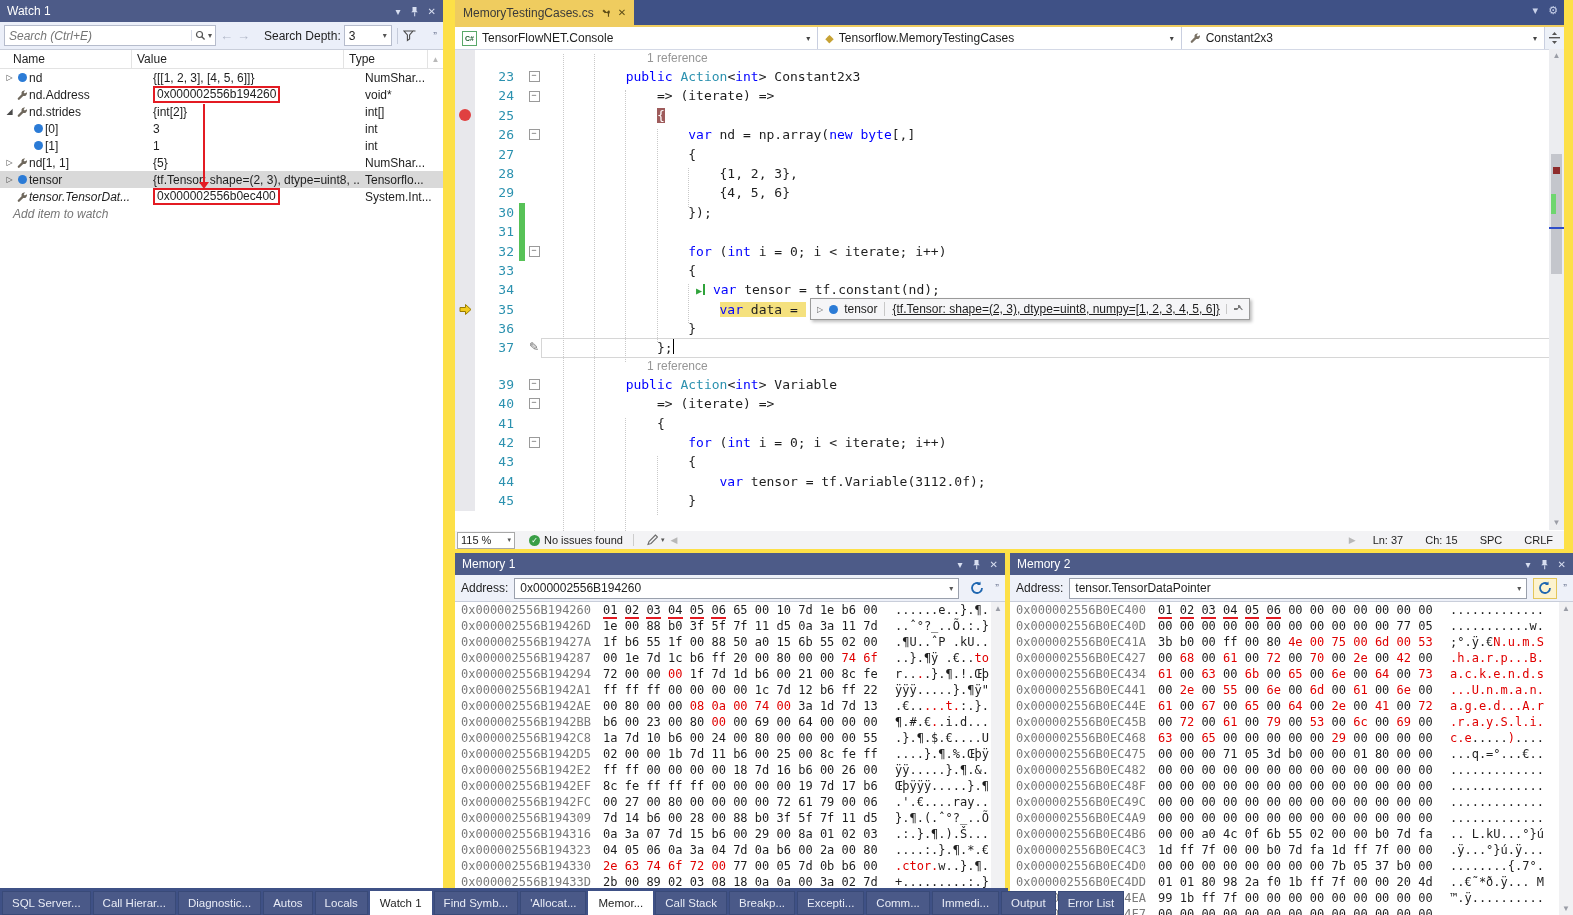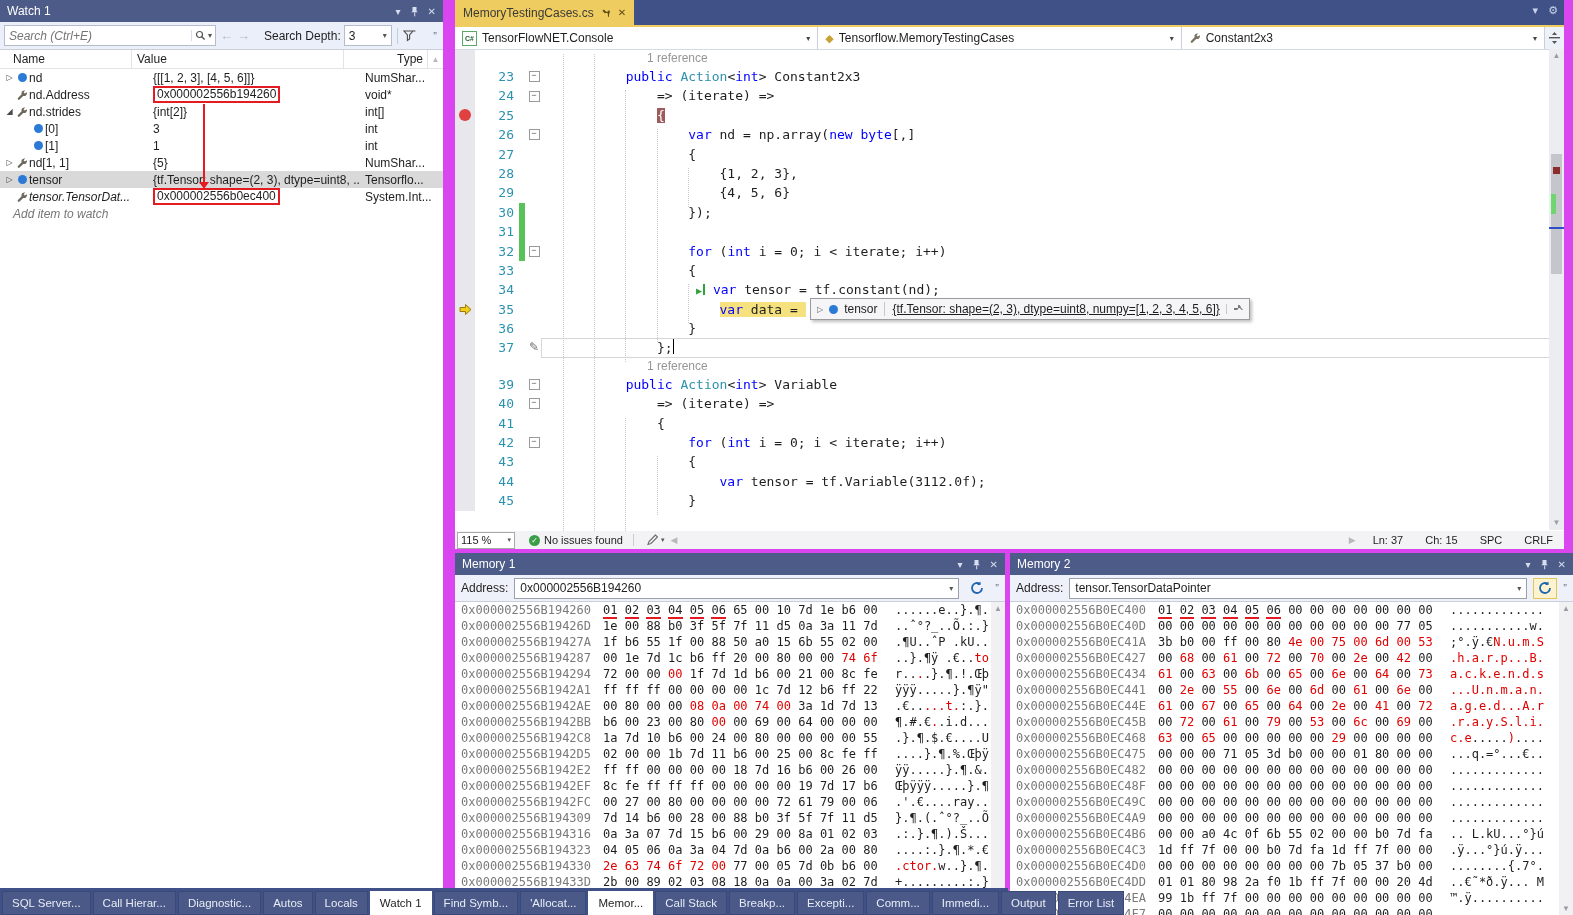--- a/index.html
+++ b/index.html
@@ -1,16 +1,16 @@
 <!DOCTYPE html>
 <html><head>
 <meta charset="utf-8">
 <style>
   html,body{margin:0;padding:0;background:#3F5186;font-family:"Liberation Sans",sans-serif;}
-  #app{position:relative;width:1573px;height:915px;overflow:hidden;background:#d946ef;}
+  #app{position:relative;width:1573px;height:915px;overflow:hidden;background:#fde047;}
 
   
   .tw-title{height:22px;background:#4D5B88;color:#FFF;font-size:12px;display:flex;align-items:center;padding:0 7px;}
   .tw-title .sp{flex:1;}
   .tw-ico{color:#D7DEF0;font-size:10px;margin-left:9px;cursor:default;}
 
   
   #watch{position:absolute;left:0;top:0;width:443px;height:888px;background:#FFF;}
   .watch-toolbar{height:27px;background:#EBEFF9;border-bottom:1px solid #C9CEDA;display:flex;align-items:center;padding:0 4px;font-size:12px;color:#1E1E1E;}
   .searchbox{width:210px;height:19px;background:#FFF;border:1px solid #B6BCCC;display:flex;align-items:center;}
@@ -20,21 +20,21 @@
   .sd-label{margin:0 3px 0 6px;}
   .sd-combo{width:38px;height:19px;background:#FFF;border:1px solid #B6BCCC;display:flex;align-items:center;justify-content:space-between;padding:0 4px;}
   .sd-combo .car{font-size:8px;color:#555;}
   .vr{width:1px;height:16px;background:#C5CBDA;margin:0 5px;}
   .toolbtn{display:flex;align-items:center;}
   .ovf{margin-left:auto;color:#6B7490;font-size:11px;padding-right:2px;}
   .wg-header{display:flex;height:18px;font-size:12px;color:#1E1E1E;border-bottom:1px solid #E3E3E3;align-items:center;background:#FFF;}
   .wg-header>div{border-right:1px solid #E3E3E3;height:100%;display:flex;align-items:center;}
   .hc-name{width:132px;padding-left:13px;box-sizing:border-box;}
   .hc-val{width:212px;padding-left:5px;box-sizing:border-box;}
-  .hc-type{flex:1;padding-left:5px;margin-left:48px;}
+  .hc-type{flex:1;padding-left:5px;}
   .hc-sb{width:15px;justify-content:center;color:#B9B9B9;font-size:8px;border-right:0 !important;}
   .w-row{display:flex;height:17px;align-items:center;font-size:12px;color:#1E1E1E;}
   .w-row.selected{background:#D9D9D9;}
   .w-name{width:148px;display:flex;align-items:center;box-sizing:border-box;overflow:hidden;white-space:nowrap;}
   .w-exp{width:11px;text-align:center;font-size:8px;color:#4A4A4A;flex:none;}
   .w-ico{width:14px;flex:none;display:flex;justify-content:center;}
   .fico{width:9px;height:9px;border-radius:50%;background:#2B7BD6;display:inline-block;}
   .w-val{width:212px;box-sizing:border-box;padding-left:5px;overflow:hidden;white-space:nowrap;}
   .w-type{flex:1;padding-left:5px;overflow:hidden;white-space:nowrap;}
   .boxed{border:2px solid #E31B23;padding:0 2px;display:inline-block;line-height:13px;}

